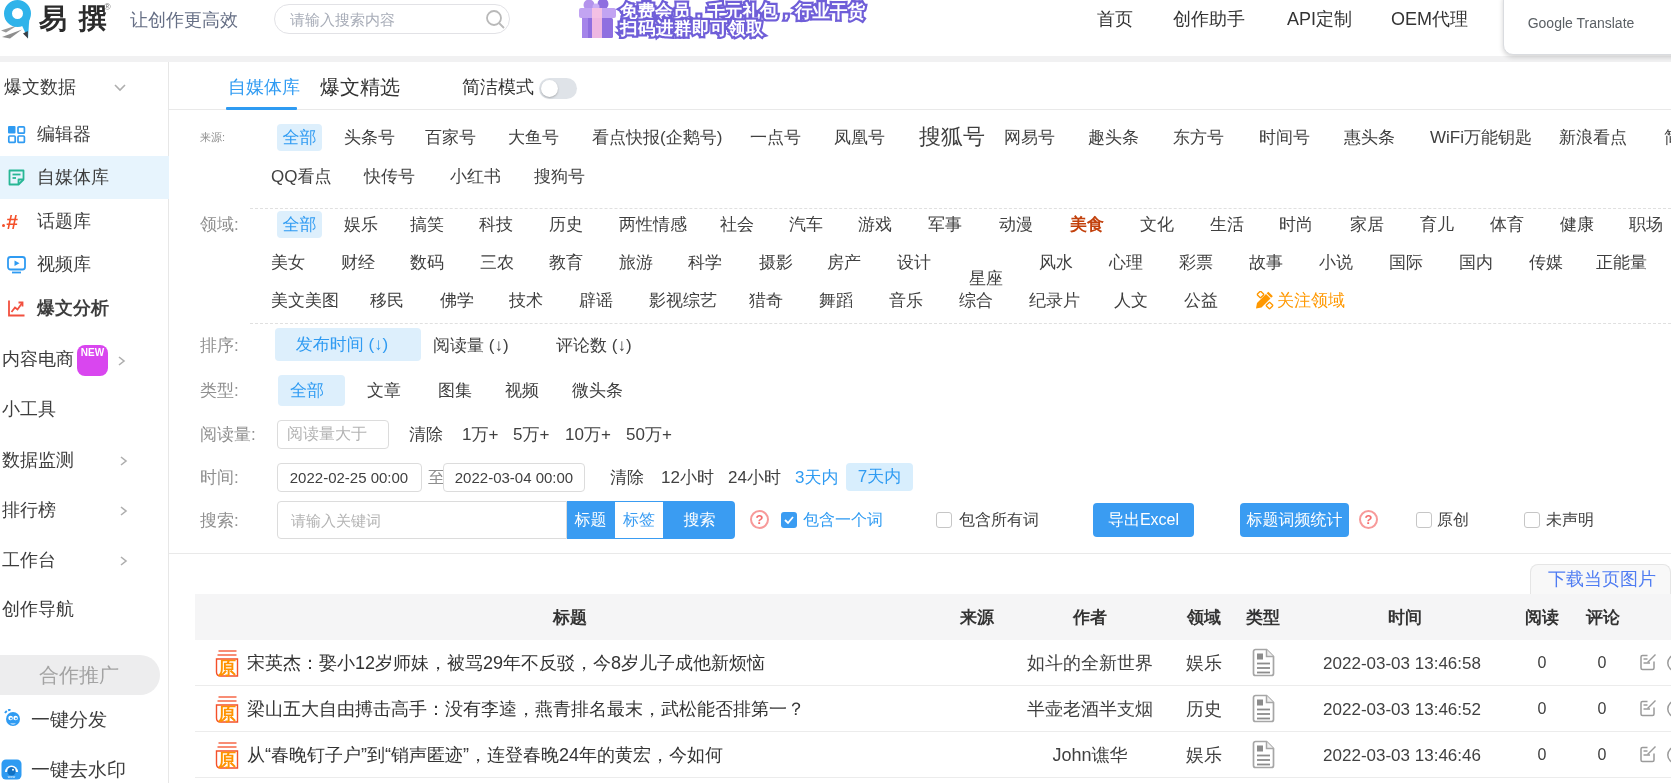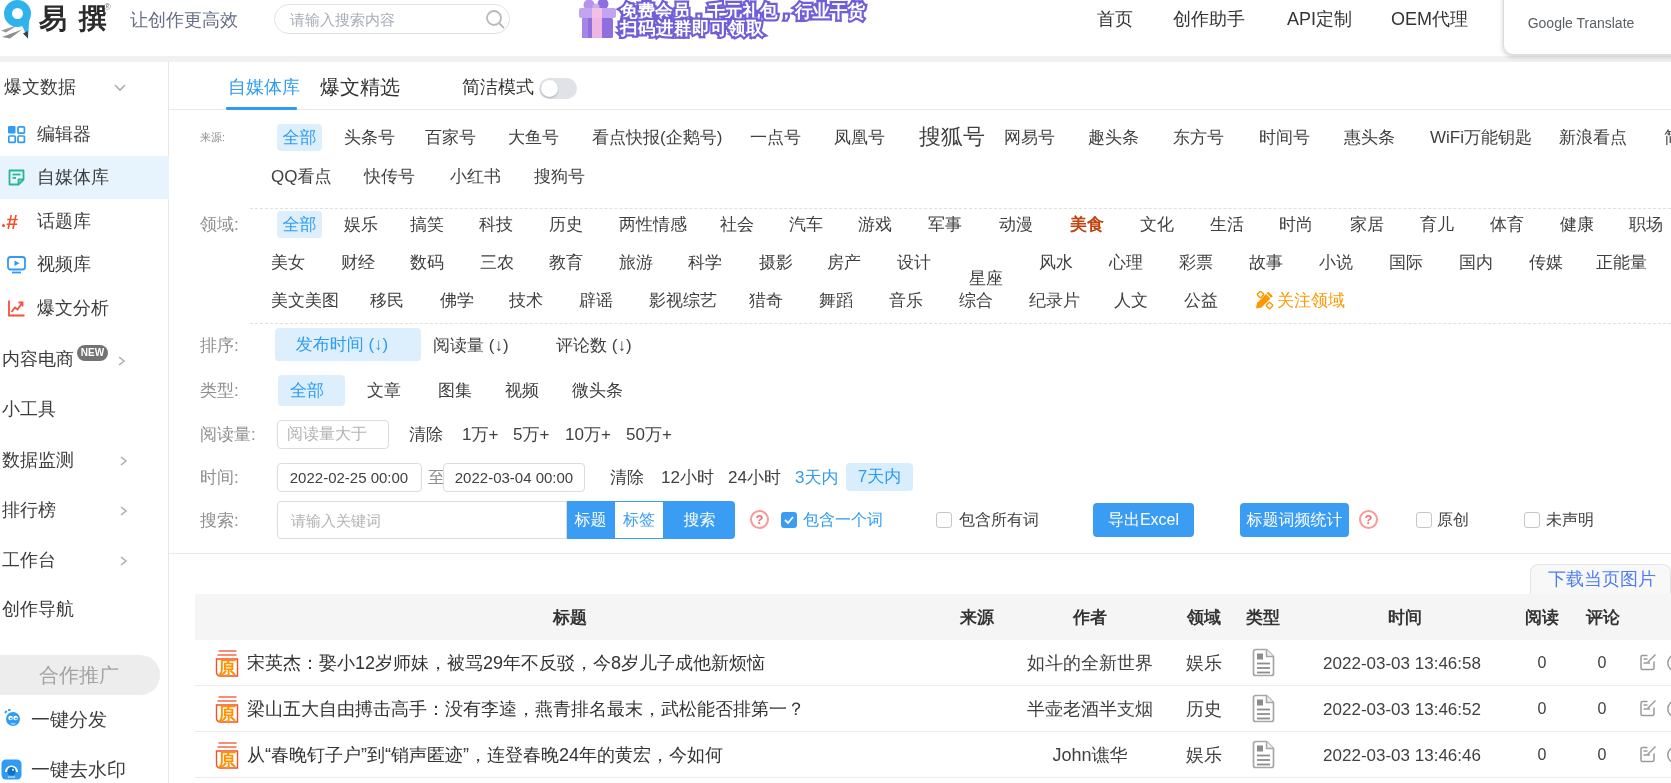--- a/index.html
+++ b/index.html
@@ -76,23 +76,23 @@
 <rect x="1" y="2" width="17" height="12.5" rx="2.5" fill="none" stroke="#2f9bf2" stroke-width="1.8"></rect>
 <polygon points="7.5,5.5 12.5,8.2 7.5,11" fill="#2f9bf2"></polygon>
 <line x1="5" y1="17.5" x2="14" y2="17.5" stroke="#2f9bf2" stroke-width="1.8"></line>
 </svg>
 <span class="t" style="left:37px;top:264px;font-size:18px;color:#3d3d3d;font-weight:normal;">视频库</span>
 <svg class="abs" style="left:7px;top:299px" width="19" height="19" viewBox="0 0 19 19">
 <path d="M2,1.5 v15 h15.5" fill="none" stroke="#f2503f" stroke-width="1.8"></path>
 <polyline points="4.5,13 8,8.5 10.5,10.5 15.5,3.5" fill="none" stroke="#f2503f" stroke-width="1.8"></polyline>
 <polyline points="11.5,3.5 15.5,3.5 15.5,7.5" fill="none" stroke="#f2503f" stroke-width="1.8"></polyline>
 </svg>
-<span class="t" style="left:37px;top:308px;font-size:18px;color:#3d3d3d;font-weight:normal;">爆文分析</span>
+<span class="t" style="left:37px;top:308px;font-size:18px;color:#3d3d3d;font-weight:bold;">爆文分析</span>
 <span class="t" style="left:2px;top:359px;font-size:18px;color:#3d3d3d;font-weight:normal;">内容电商</span>
-<div class="abs" style="left:77px;top:345px;width:31px;height:16px;background:#737373;border-radius:8px;">
+<div class="abs" style="left:77px;top:345px;width:31px;height:31px;background:#d946ef;border-radius:8px;">
     <span style="display:block;text-align:center;color:#fff;font-size:10px;font-weight:bold;line-height:15px;">NEW</span>
   </div>
 <svg class="abs" style="left:116px;top:355px" width="10" height="12" viewBox="0 0 10 12">
     <polyline points="3,2 8,6 3,10" fill="none" stroke="#aeaeae" stroke-width="1.6"></polyline>
   </svg>
 <span class="t" style="left:2px;top:409px;font-size:18px;color:#3d3d3d;font-weight:normal;">小工具</span>
 <span class="t" style="left:2px;top:460px;font-size:18px;color:#3d3d3d;font-weight:normal;">数据监测</span>
 <svg class="abs" style="left:118px;top:455px" width="10" height="12" viewBox="0 0 10 12">
     <polyline points="3,2 8,6 3,10" fill="none" stroke="#aeaeae" stroke-width="1.6"></polyline>
   </svg>

